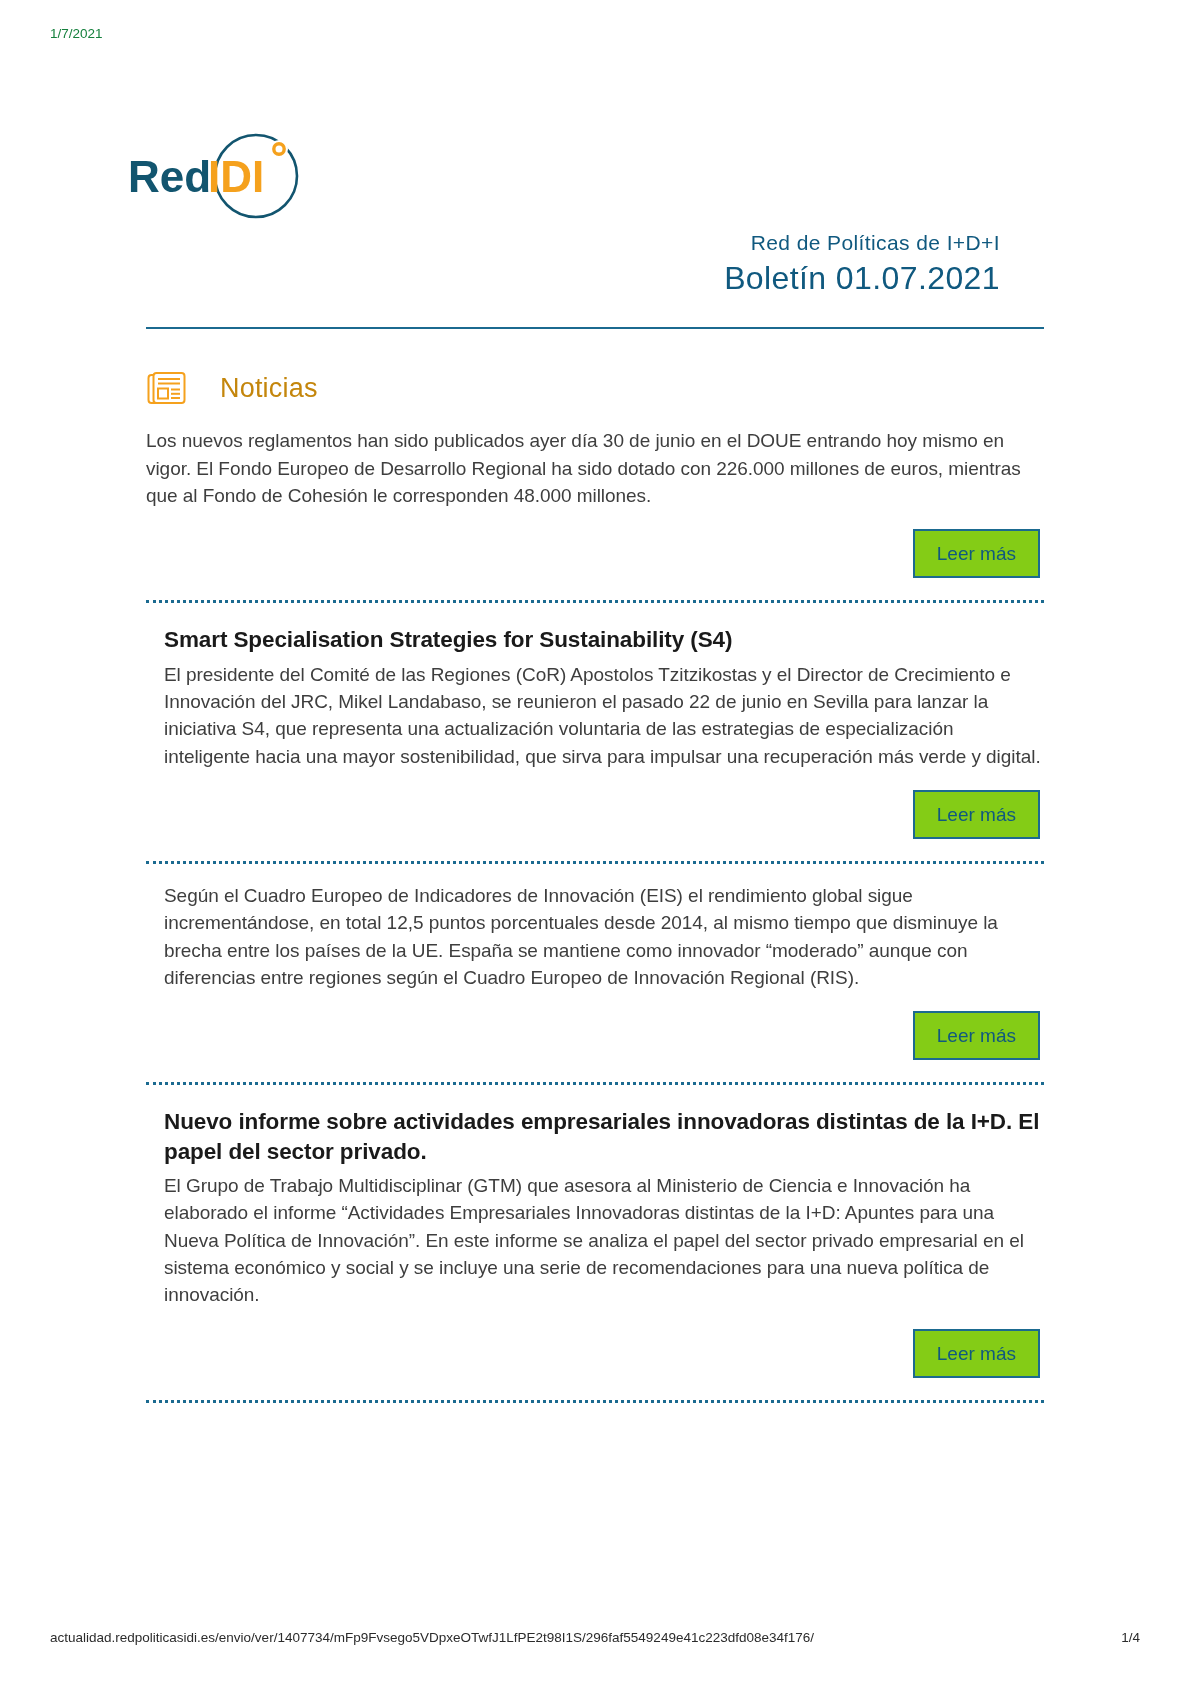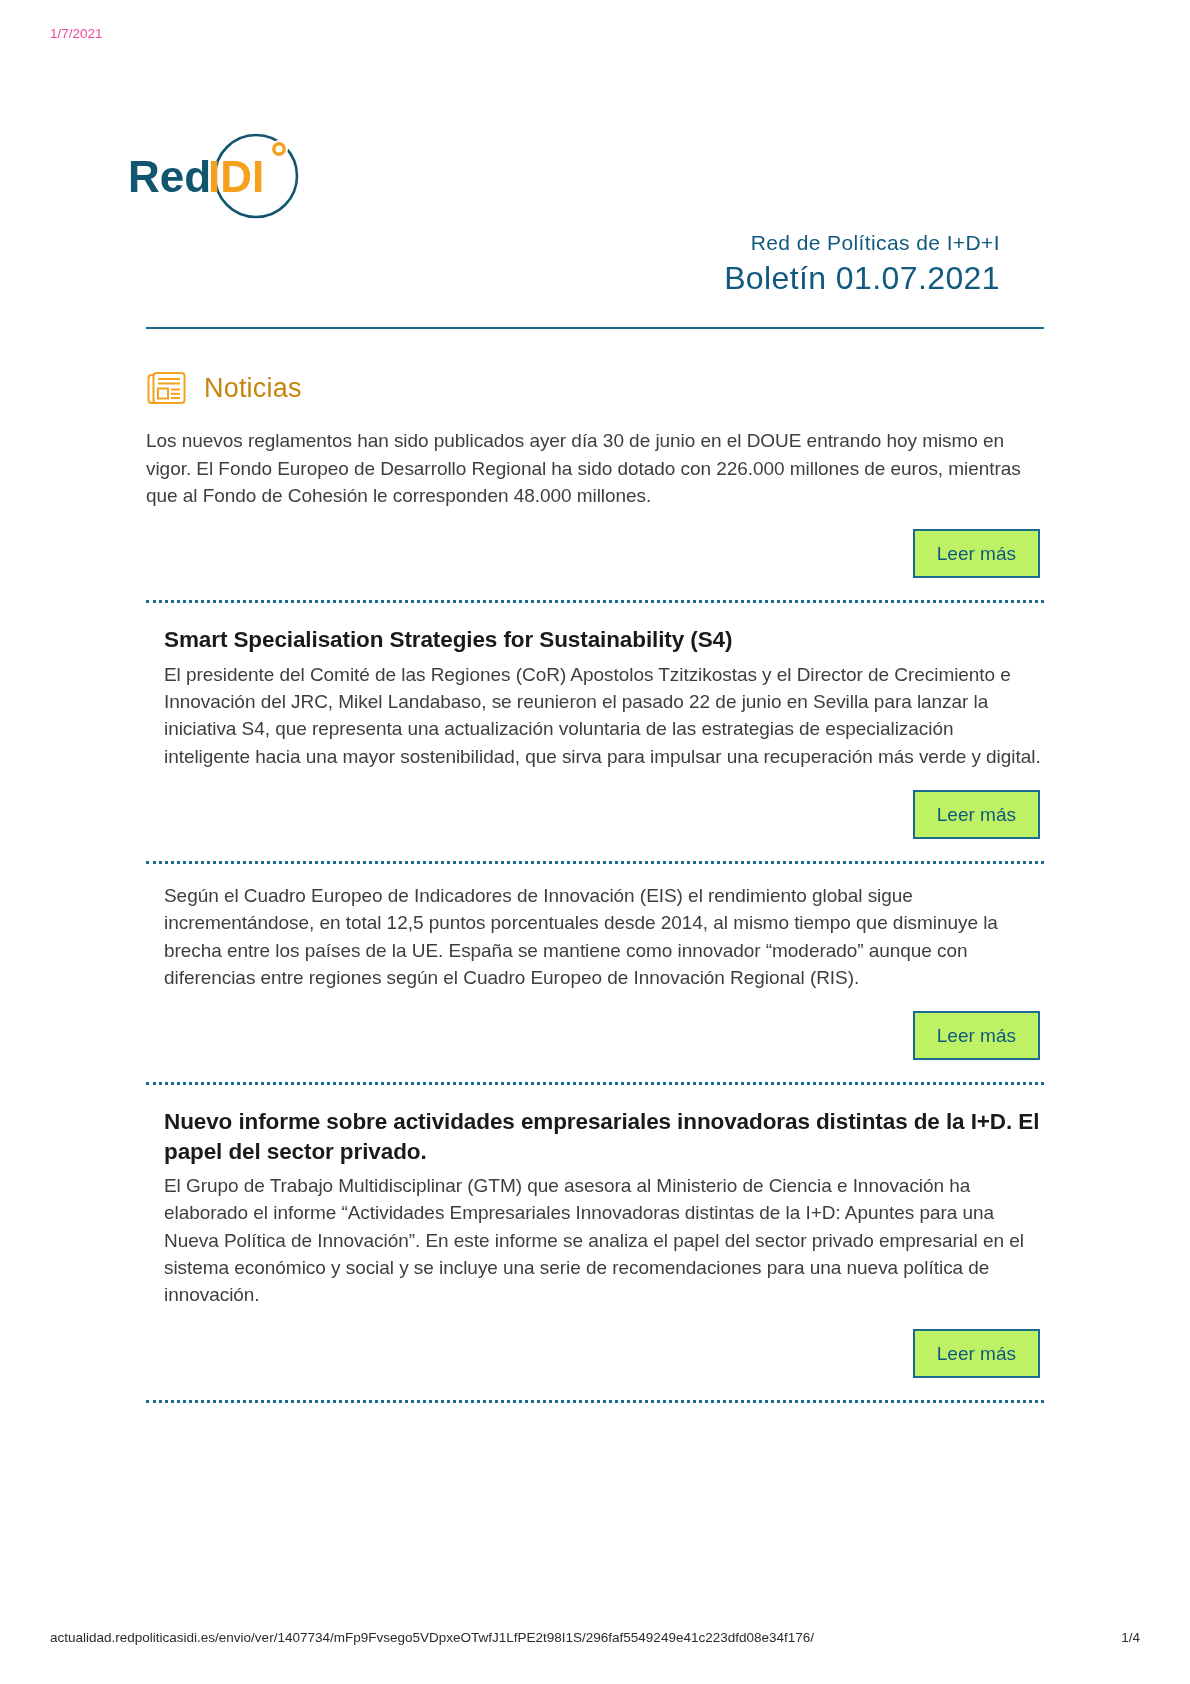--- a/index.html
+++ b/index.html
@@ -18,21 +18,21 @@
   }
 
   
   .print-header {
     position: absolute;
     top: 26px;
     left: 0;
     width: 1190px;
     height: 20px;
     font-size: 13.5px;
-    color: #ec4899;
+    color: #15803d;
   }
   .print-header .ph-date {
     position: absolute;
     left: 50px;
     top: 0;
     white-space: nowrap;
   }
   .print-header .ph-title {
     position: absolute;
     left: 0;
@@ -124,21 +124,21 @@
     width: 898px;
     border-top: 2px solid #1b6a90;
   }
 
   
   .section-head {
     width: 898px;
     margin: 38px auto 0 auto;
     display: flex;
     align-items: center;
-    gap: 16px;
+    gap: 32px;
   }
   .section-head .sh-label {
     font-size: 27px;
     font-weight: 400;
     color: #c4860c;
     letter-spacing: .2px;
   }
   .news-icon { width: 42px; height: 42px; display: block; flex: 0 0 auto; }
 
   
@@ -165,21 +165,21 @@
 
   .a-actions {
     display: flex;
     justify-content: flex-end;
     padding-right: 4px;
     margin-top: 20px;
   }
   .btn-read {
     display: inline-block;
     border: 2px solid #1b6a90;
-    background: #bef264;
+    background: #84cc16;
     color: #10597f;
     font-size: 19px;
     font-family: "Liberation Sans", sans-serif;
     padding: 13px 22px 13px 22px;
     line-height: 1;
     cursor: pointer;
   }
 
   .dotted-sep {
     width: 898px;

